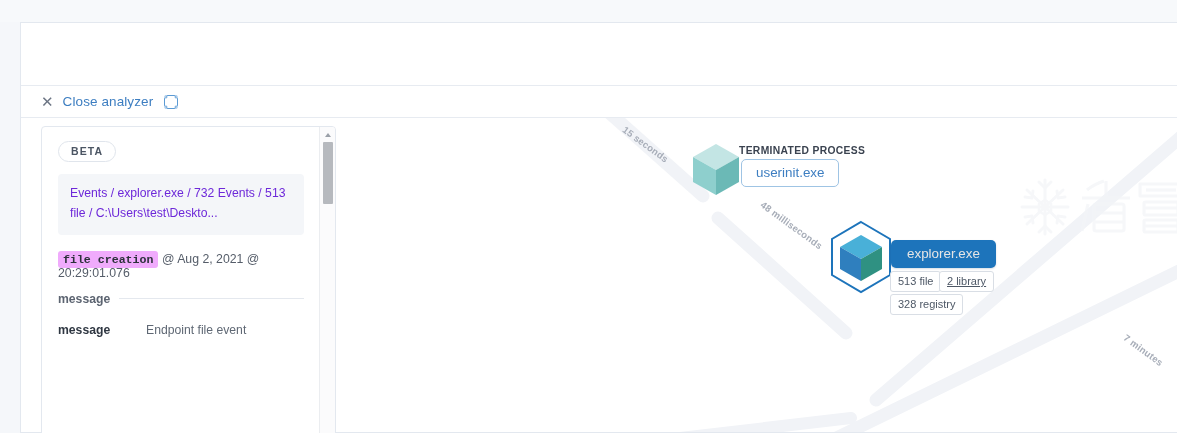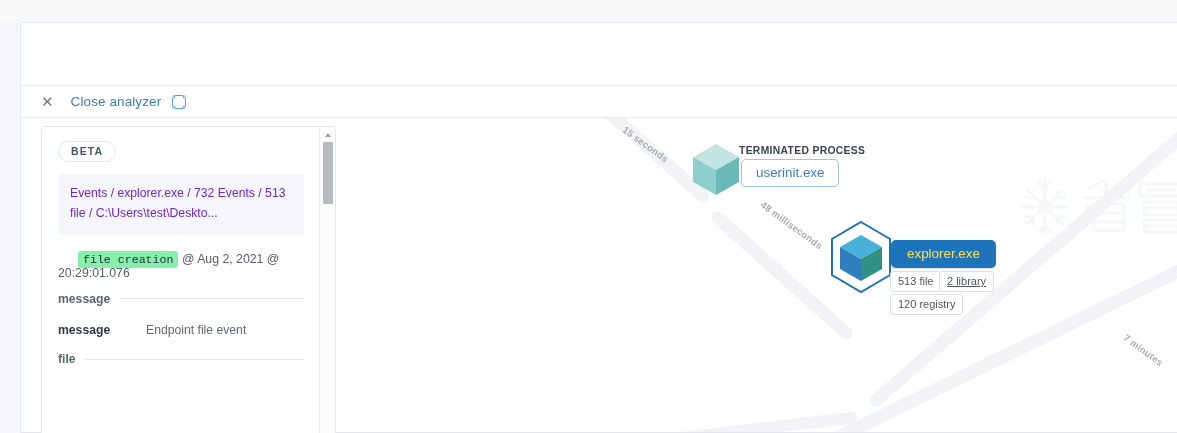--- a/index.html
+++ b/index.html
@@ -28,21 +28,21 @@
   .analyzer-bar{
     position:absolute;left:0;top:62px;width:100%;height:32px;
     border-top:1px solid #e7ebf1;
     display:flex;align-items:center;padding-left:20px;box-sizing:border-box;
   }
   .close-x{
     color:#6c7584;font-size:15px;line-height:1;margin-right:9px;
     font-family:"Liberation Sans",sans-serif;
   }
   .close-label{
-    color:#3d7ec1;font-size:13.5px;letter-spacing:.1px;cursor:pointer;margin-left:8px;
+    color:#3d7ec1;font-size:13.5px;letter-spacing:.1px;cursor:pointer;
   }
   .expand-icon{
     margin-left:11px;width:14px;height:14px;position:relative;display:inline-block;
   }
   .expand-icon svg{display:block;}
 
   
   .analyzer-body{
     position:absolute;left:0;top:94px;right:0;bottom:0;background:#fff;
     border-top:1px solid #e7ebf1;
@@ -65,22 +65,22 @@
   }
   .breadcrumb-box{
     margin-top:12px;background:#f4f6f9;border-radius:4px;
     padding:10px 12px 11px 12px;
     color:#6d28d9;font-size:12.2px;line-height:1.62;
   }
   .event-kind-line{
     margin-top:17px;font-size:12.4px;color:#49515e;
   }
   .event-kind{
-    font-family:"Liberation Mono",monospace;font-weight:normal;font-size:11.6px;
-    background:#86efac;color:#2b313a;padding:2px 5px;border-radius:3px;margin-left:20px;
+    font-family:"Liberation Mono",monospace;font-weight:bold;font-size:11.6px;
+    background:#f0abfc;color:#2b313a;padding:2px 5px;border-radius:3px;
   }
   .event-ts{color:#555d69;font-size:12.3px;}
   .event-path{
     margin-top:13px;color:#414a56;font-size:12.7px;letter-spacing:.1px;
     white-space:nowrap;
   }
   .section{margin-top:12px;}
   .section-head{
     display:flex;align-items:center;color:#7b8characters;
   }
@@ -131,21 +131,21 @@
   .node-title{
     position:absolute;color:#3b4350;font-size:10.3px;font-weight:bold;
     letter-spacing:.35px;white-space:nowrap;
   }
   .pill-outline{
     position:absolute;border:1px solid #9fc4e4;border-radius:5px;
     background:#fff;color:#3d7ec1;font-size:13.4px;
     padding:5px 14px 6px 14px;white-space:nowrap;
   }
   .pill-filled{
-    position:absolute;border-radius:5px;background:#1d74bb;color:#fde047;
+    position:absolute;border-radius:5px;background:#1d74bb;color:#e5e5e5;
     font-size:13.4px;padding:6px 16px 7px 16px;white-space:nowrap;
     box-shadow:0 1px 2px rgba(20,60,100,.18);
   }
   .badge{
     position:absolute;border:1px solid #d9dee5;border-radius:3px;background:#fff;
     color:#4e5866;font-size:11px;padding:3px 7px 4px 7px;white-space:nowrap;
   }
 
   
   .watermark{
@@ -196,27 +196,20 @@
               <span class="sec-title">message</span>
               <span class="sec-rule"></span>
             </div>
             <div class="kv">
               <div class="kv-key">message</div>
               <div class="kv-val">Endpoint file event</div>
             </div>
           </div>
 
           
-          <div class="section">
-            <div class="section-head">
-              <span class="sec-title">file</span>
-              <span class="sec-rule"></span>
-            </div>
-
-          </div>
 
         </div>
 
         <div class="vscroll">
           <div class="vscroll-up">
             <span class="vscroll-up-arrow"></span>
           </div>
           <div class="vscroll-thumb"></div>
         </div>
       </div>
@@ -257,21 +250,21 @@
             <polygon points="35,3 64,20 64,56 35,73 6,56 6,20" fill="#ffffff" stroke="#1d74bb" stroke-width="2"></polygon>
             <polygon points="35,16 56,28 35,40 14,28" fill="#49b0d8"></polygon>
             <polygon points="14,28 35,40 35,62 14,50" fill="#2f7fbe"></polygon>
             <polygon points="56,28 35,40 35,62 56,50" fill="#2f9182"></polygon>
           </svg>
         </div>
         <div class="pill-filled" style="left:545px;top:122px;">explorer.exe</div>
 
         <div class="badge" style="left:544px;top:153px;">513 file</div>
         <div class="badge" style="left:593px;top:153px;text-decoration:underline;">2 library</div>
-        <div class="badge" style="left:544px;top:176px;">120 registry</div>
+        <div class="badge" style="left:544px;top:176px;">328 registry</div>
 
         <div class="watermark">
           <svg width="170" height="62" viewBox="0 0 170 62">
             <g stroke="#f3f5f8" stroke-width="3" fill="none" stroke-linecap="round">
               <path d="M27 4 V58 M4 31 H50 M9 14 L45 48 M45 14 L9 48"></path>
               <path d="M27 12 L21 6 M27 12 L33 6 M27 50 L21 56 M27 50 L33 56"></path>
               <path d="M14 22 L7 21 M14 22 L15 15 M40 40 L47 41 M40 40 L39 47"></path>
               <path d="M40 22 L47 21 M40 22 L39 15 M14 40 L7 41 M14 40 L15 47"></path>
               <polygon points="27,24 33,28 33,35 27,39 21,35 21,28" stroke-width="2.5"></polygon>
             </g>

